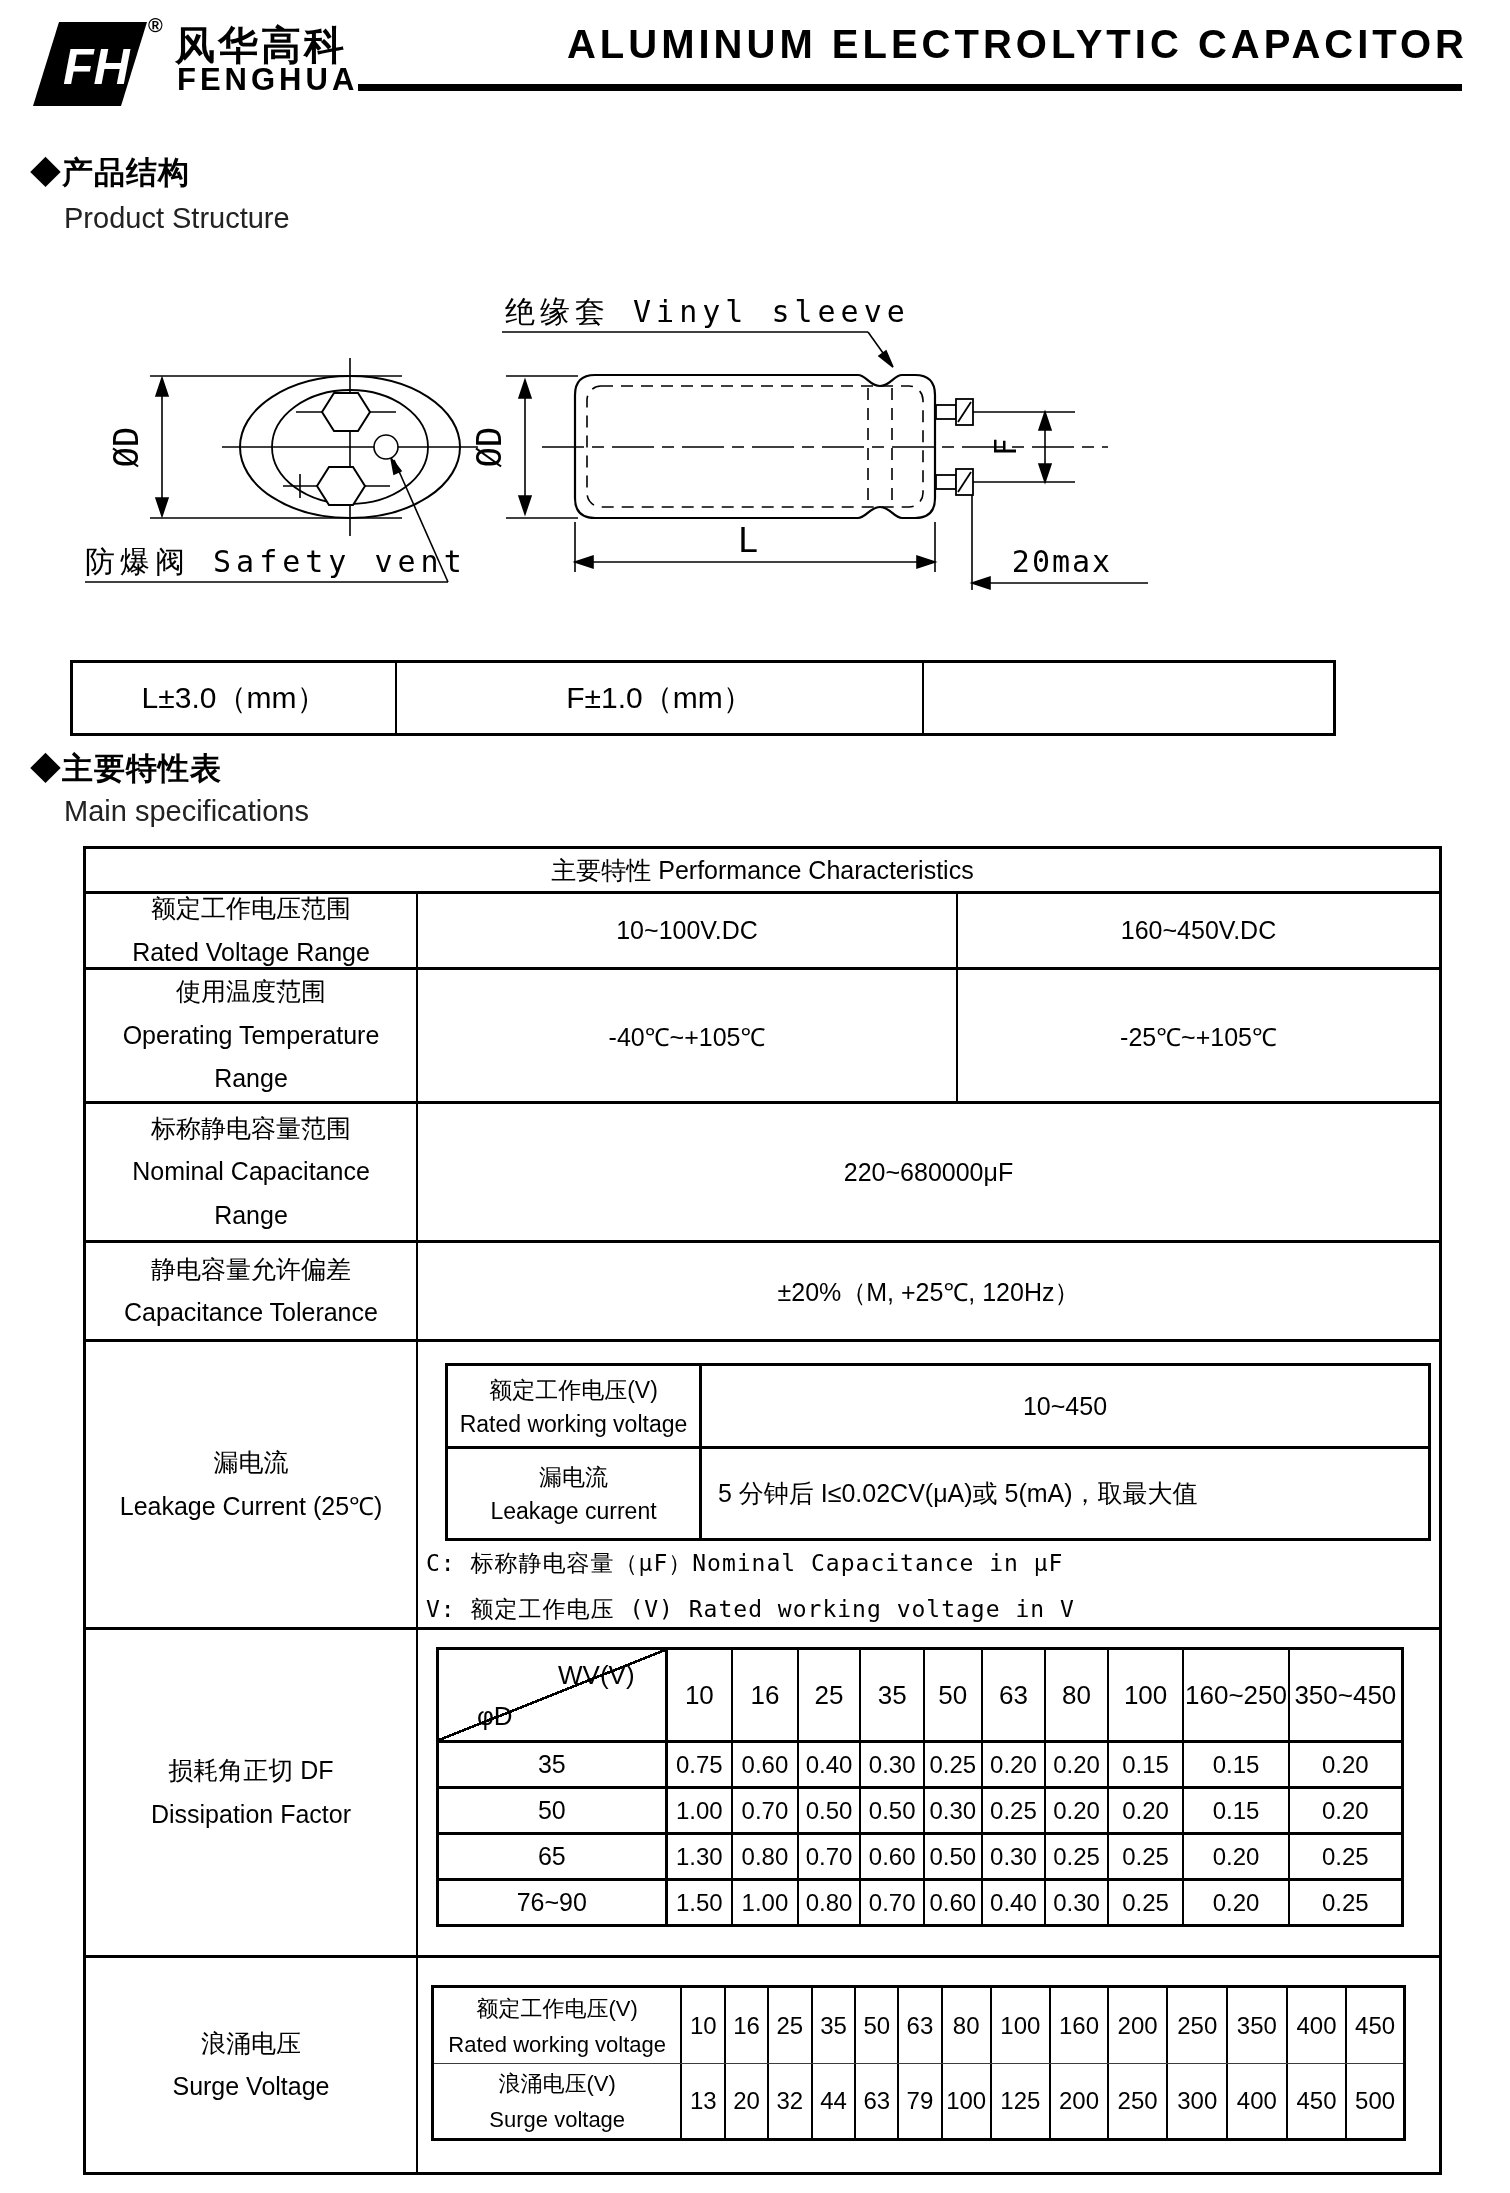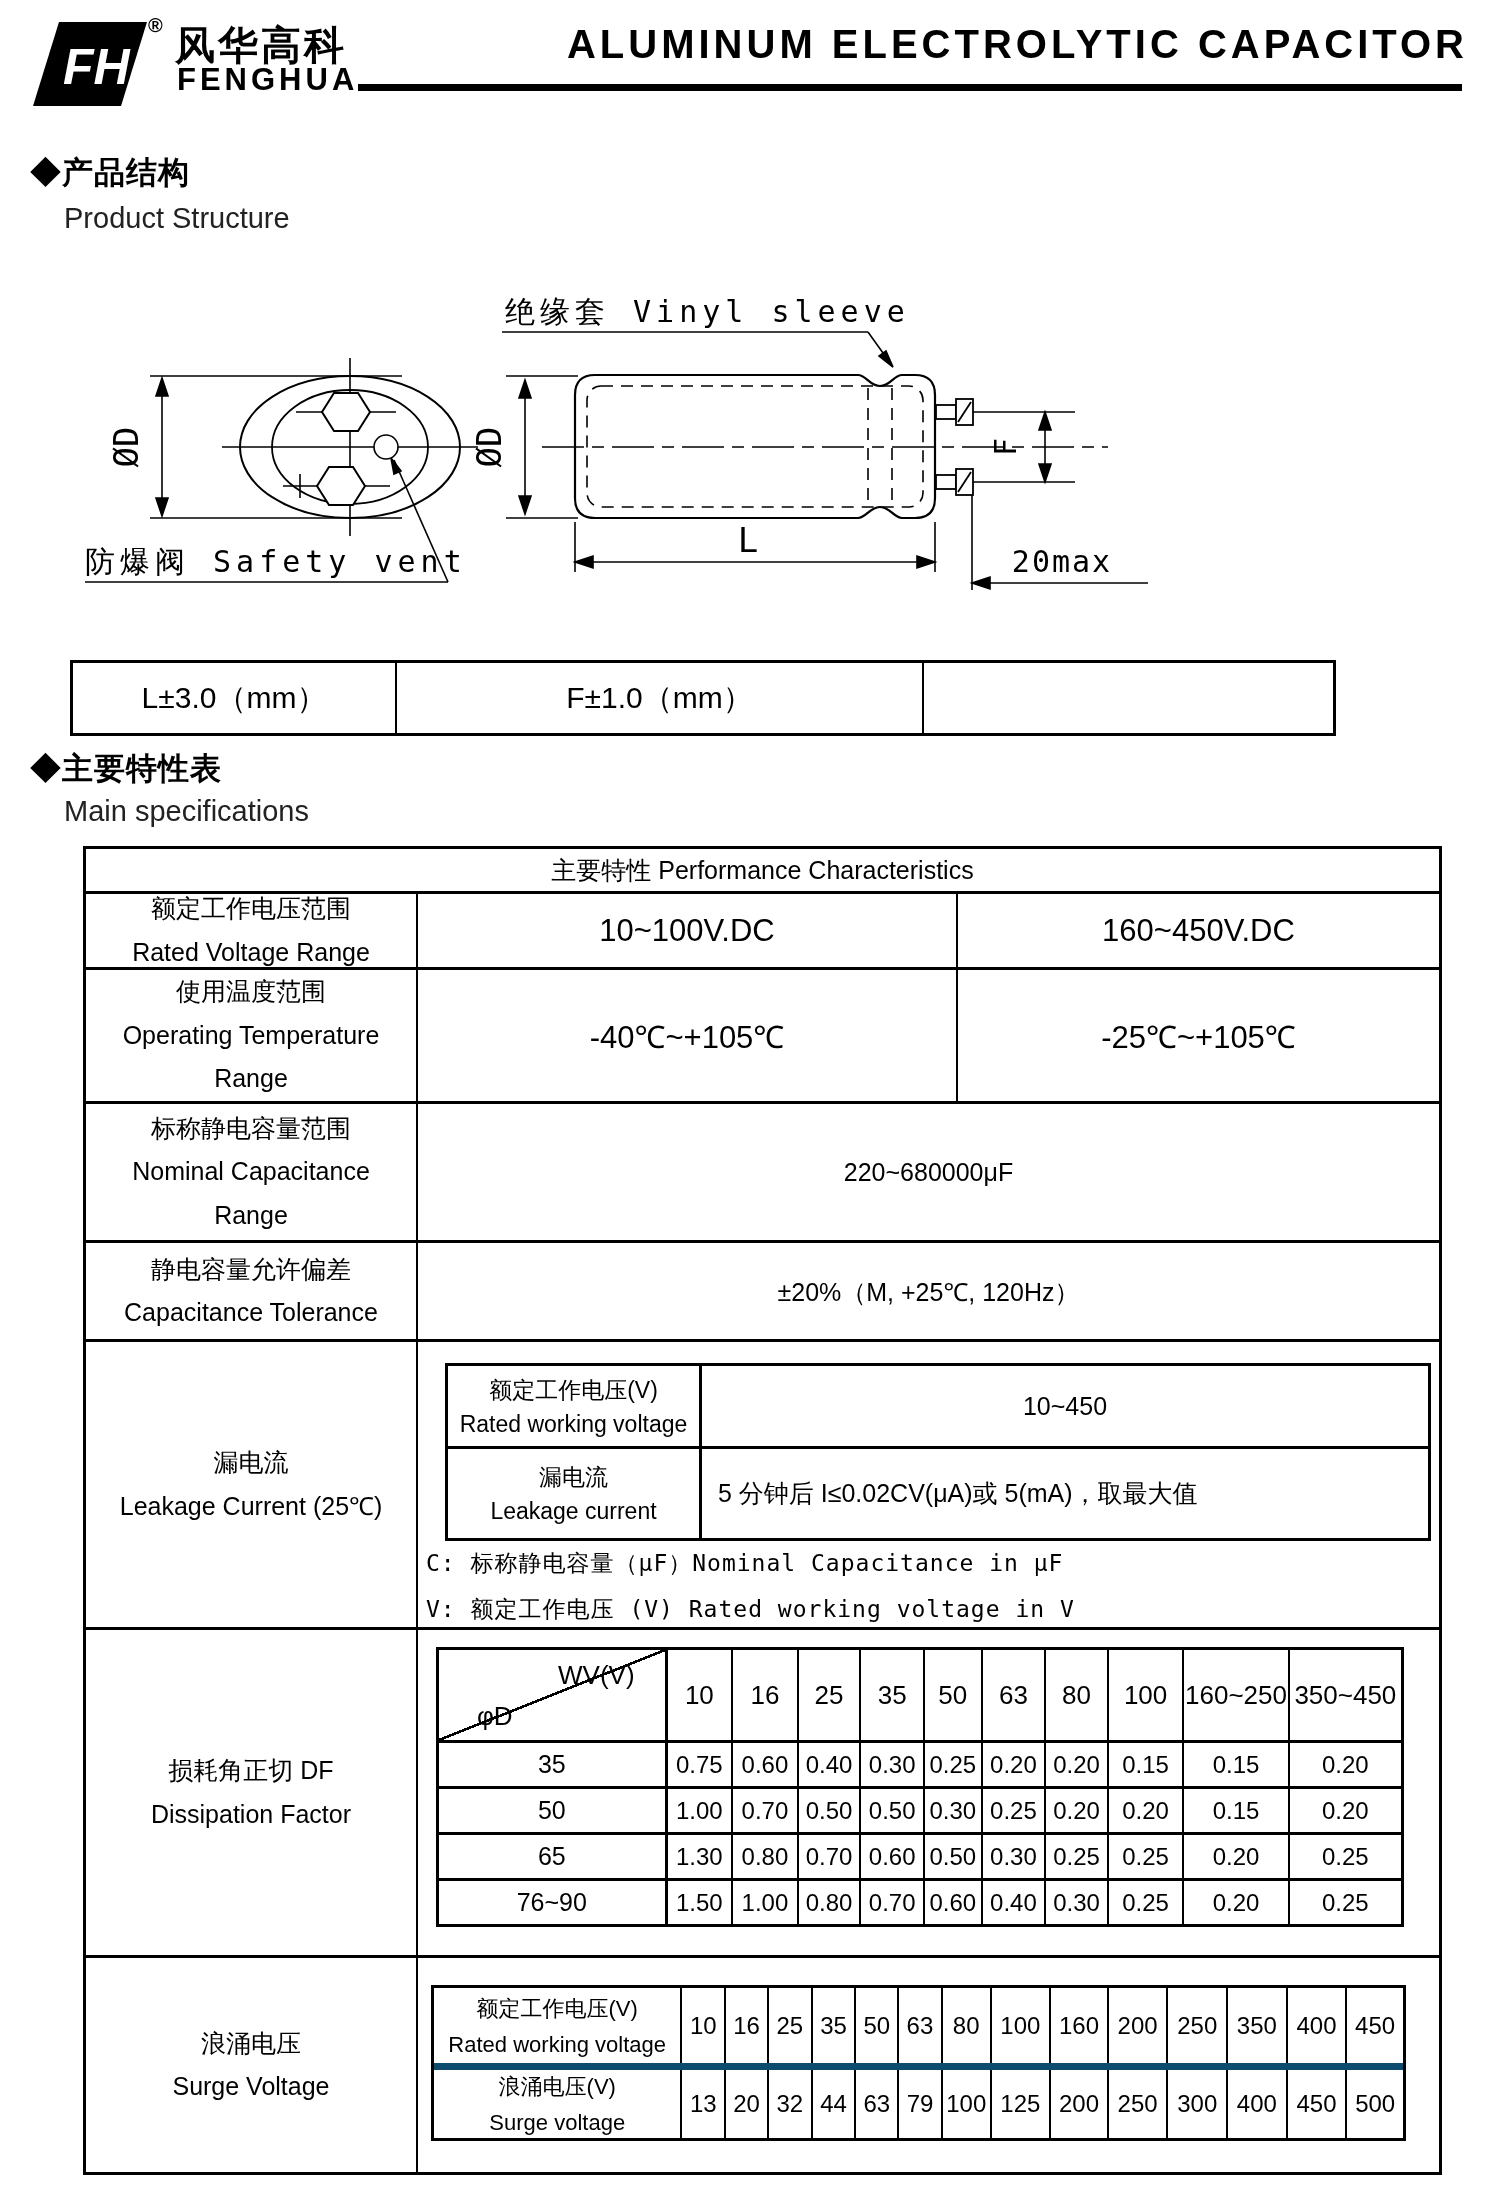--- a/index.html
+++ b/index.html
@@ -43,21 +43,21 @@
   .r-head{height:42px;}
   .r-head .slab,.r-head .scontent{justify-content:center;align-items:center;gap:0;}
   .r-head .scontent{font-size:25px;}
   .r1{height:76px;}
   .r2{height:134px;}
   .r3{height:139px;}
   .r4{height:99px;}
   .r5{height:288px;}
   .r6{height:328px;}
   .r7{flex:1;}
-  .vcell{display:flex;align-items:center;justify-content:center;font-size:31px;box-sizing:border-box;}
+  .vcell{display:flex;align-items:center;justify-content:center;font-size:25px;box-sizing:border-box;}
   .vcell.first{width:540px;border-right:2px solid #000;}
   .vcell.rest{flex:1;}
   .vfull{flex:1;display:flex;align-items:center;justify-content:center;font-size:25px;}
 
   
   .lk-table{position:absolute;left:27px;top:21px;width:986px;border:3px solid #000;box-sizing:border-box;}
   .lk-row{display:flex;box-sizing:border-box;}
   .lk-row2{border-top:3px solid #000;}
   .lk-row1{height:80px;}
   .lk-row2{height:92px;}
@@ -95,21 +95,21 @@
   .df-head .df-c{font-size:26px;}
   .df-corner{position:relative;
      background:linear-gradient(to bottom right,transparent calc(50% - 1.3px),
                 #000 calc(50% - 1.3px) calc(50% + 1.3px),transparent calc(50% + 1.3px));}
   .corner-wv{position:absolute;top:10px;right:30px;font-size:26px;}
   .corner-d{position:absolute;bottom:8px;left:38px;font-size:26px;}
 
   
   .sv-table{position:absolute;left:13px;top:27px;width:975px;border:3px solid #000;box-sizing:border-box;}
   .sv-row{display:flex;height:75px;box-sizing:border-box;}
-  .sv-row+.sv-row{border-top:7px solid #0c4a6e;justify-content:center;}
+  .sv-row+.sv-row{border-top:1px solid #0c4a6e;}
   .sv-lab{width:250px;border-right:2px solid #000;display:flex;flex-direction:column;align-items:center;
           justify-content:center;gap:8px;font-size:22px;box-sizing:border-box;text-align:center;}
   .sv-vals{display:contents;}
   .sv-c{display:flex;align-items:center;justify-content:center;font-size:24px;
         border-right:2px solid #000;box-sizing:border-box;}
   .sv-vals .sv-c:last-child{border-right:none;}
   .sv-vals .sv-c:nth-child(1){width:44px;}
   .sv-vals .sv-c:nth-child(2){width:43px;}
   .sv-vals .sv-c:nth-child(3){width:44px;}
   .sv-vals .sv-c:nth-child(4){width:44px;}

